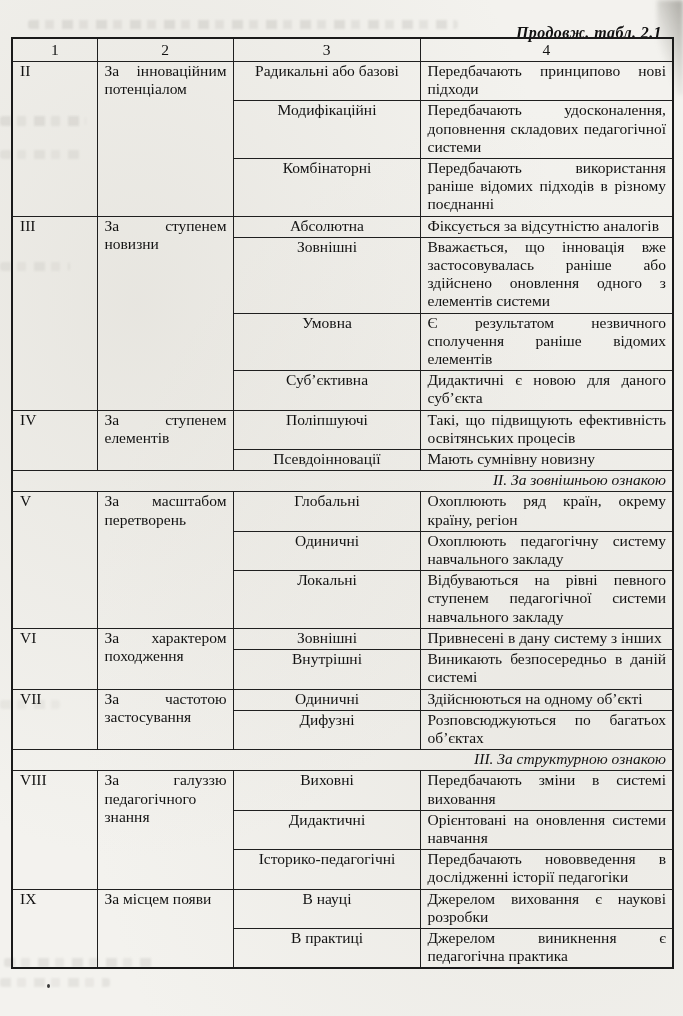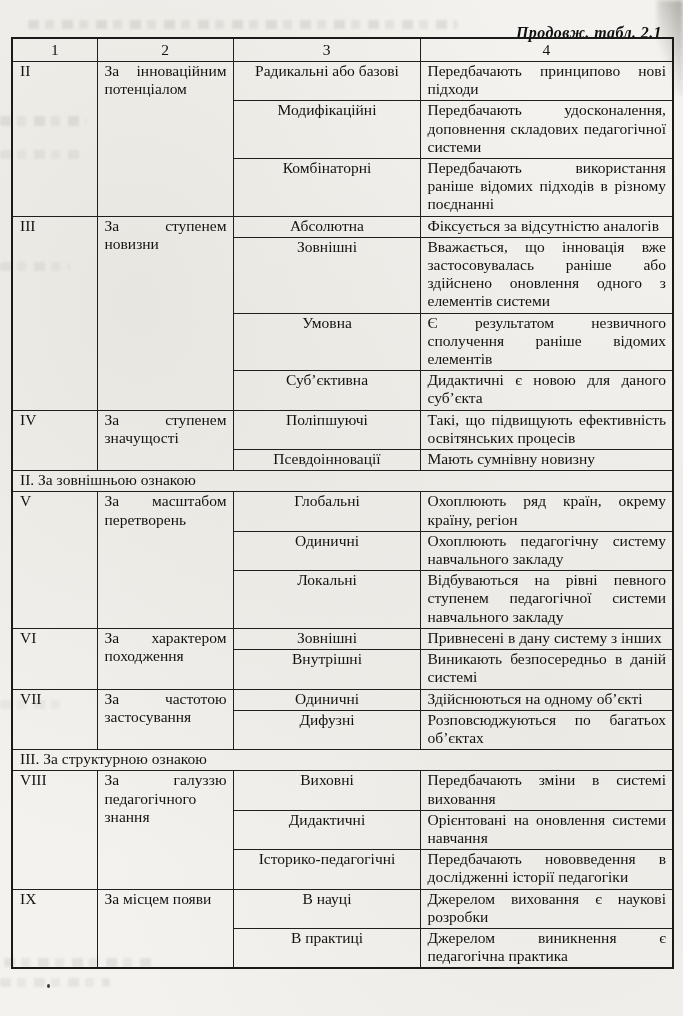--- a/index.html
+++ b/index.html
@@ -78,21 +78,22 @@
     text-align: center;
     height: 22px;
     padding: 1px 0 2px;
     line-height: 19px;
   }
   td.cell-num   { text-align: left; }
   td.cell-cat   { text-align: justify; }
   td.cell-type  { text-align: center; margin-top: 20px; }
   td.cell-desc  { text-align: justify; }
   td.section-cell {
-    text-align: left;
+    text-align: right;
+    font-style: italic;
     padding: 1px 4px 2px;
     line-height: 18px;
   }
 </style>
 </head>
 <body>
 
 <div class="artifact" style="left:28px; top:20px; width:430px; height:9px; opacity:.45;"></div>
 <div class="artifact" style="left:0px; top:116px; width:86px; height:10px; opacity:.4;"></div>
 <div class="artifact" style="left:0px; top:150px; width:80px; height:9px; opacity:.3;"></div>
@@ -148,21 +149,21 @@
       <tr>
         <td class="cell-type">Умовна</td>
         <td class="cell-desc">Є результатом незвичного сполучення раніше відомих елементів</td>
       </tr>
       <tr>
         <td class="cell-type">Суб’єктивна</td>
         <td class="cell-desc">Дидактичні є новою для даного суб’єкта</td>
       </tr>
       <tr>
         <td class="cell-num" rowspan="2">IV</td>
-        <td class="cell-cat" rowspan="2">За ступенем значущості</td>
+        <td class="cell-cat" rowspan="2">За ступенем елементів</td>
         <td class="cell-type">Поліпшуючі</td>
         <td class="cell-desc">Такі, що підвищують ефективність освітянських процесів</td>
       </tr>
       <tr>
         <td class="cell-type">Псевдоінновації</td>
         <td class="cell-desc">Мають сумнівну новизну</td>
       </tr>
       <tr>
         <td class="section-cell" colspan="4">ІІ. За зовнішньою ознакою</td>
       </tr>

